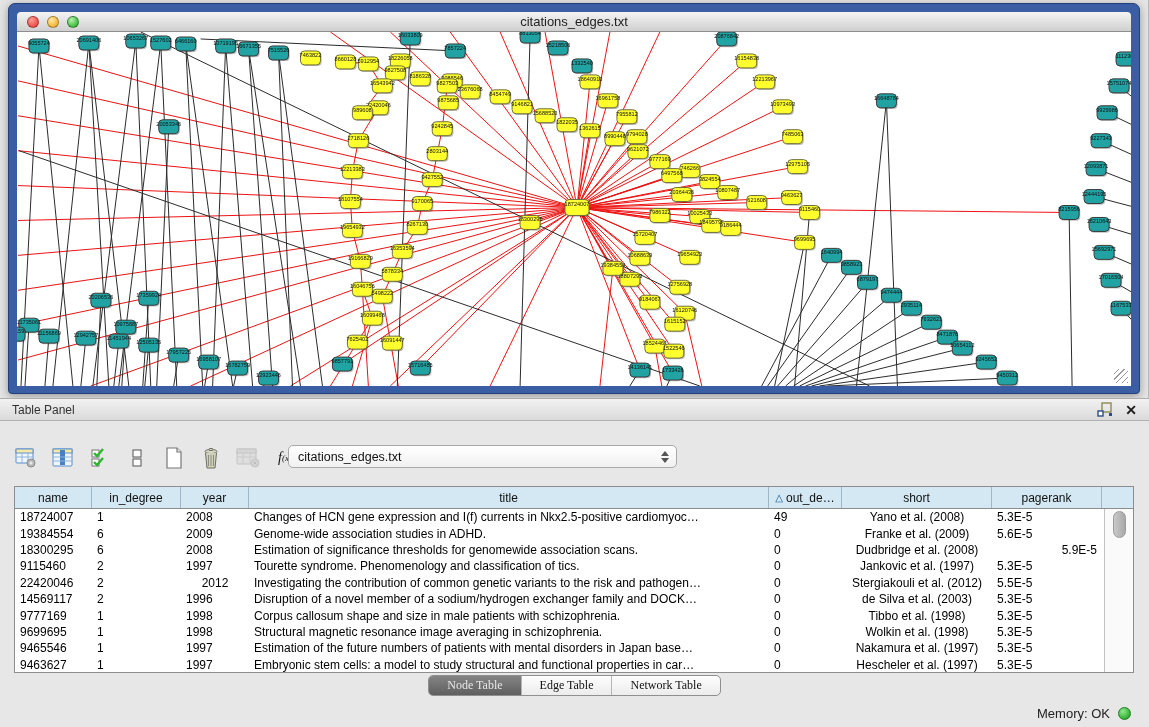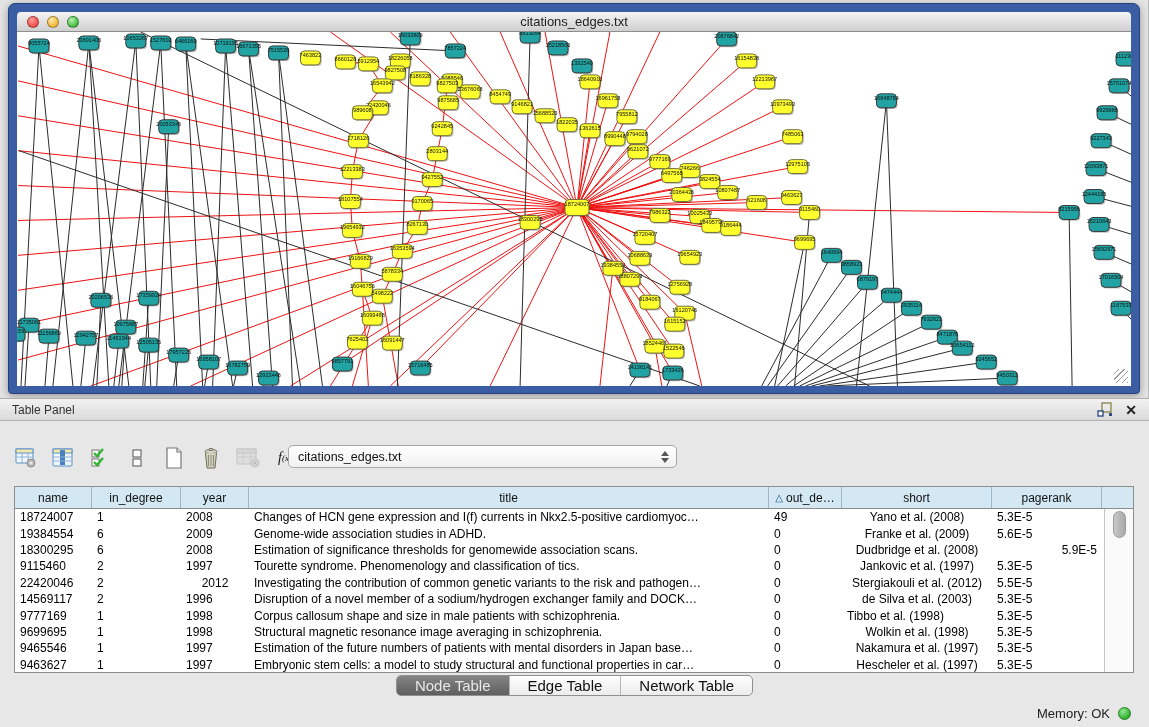--- a/index.html
+++ b/index.html
@@ -56,22 +56,22 @@
   .tr { display:flex; height:16.4px; align-items:center; }
   .td { font-size:12px; color:#000; white-space:nowrap; overflow:hidden; text-overflow:ellipsis; padding:0 5px; }
   .scrollbar { position:absolute; right:0; top:0; width:29px; height:100%;
      background:#fafafa; border-left:1px solid #c3c3c3; }
   .thumb { position:absolute; left:8px; top:2px; width:13px; height:27px; border-radius:7px;
      background:linear-gradient(90deg,#c9c9c9,#a8a8a8); border:1px solid #9a9a9a; }
 
   .tabs { position:absolute; left:0; right:0; top:254px; display:flex; justify-content:center; }
   .seg { display:flex; height:21px; border:1px solid #8f8f8f; border-radius:5px; overflow:hidden;
      background:linear-gradient(#fdfdfd,#ececec); }
-  .seg .tab { font-size:15px; padding:8px 18px; display:flex; align-items:center; color:#111;
-     border-right:1px solid #b5b5b5; }
+  .seg .tab { font-size:12px; padding:8px 18px; display:flex; align-items:center; color:#111;
+     border-right:1px solid #b5b5b5;font-family:Liberation Serif, serif; }
   .seg .tab:last-child { border-right:none; }
   .seg .tab.selected { background:linear-gradient(#848484,#5f5f5f); color:#e8e8e8; }
 
   .statusbar { position:absolute; left:0; top:700px; width:1149px; height:27px; background:#e7e7e7;
      display:flex; align-items:center; justify-content:flex-end; }
   .mem-label { font-size:13px; color:#222; margin-right:8px; }
   .mem-dot { width:13px; height:13px; border-radius:50%; margin-right:18px;
      background:radial-gradient(circle at 35% 30%, #8fe88f, #2fae2f 75%); border:1px solid #1d7a1d; }
 </style>
 </head>
@@ -1060,21 +1060,21 @@
             <div class="td" style="width: 73px; flex: 0 0 auto; text-align: left;">0</div>
             <div class="td" style="width: 150px; flex: 0 0 auto; text-align: center;">de Silva et al. (2003)</div>
             <div class="td" style="width: 110px; flex: 0 0 auto; text-align: left;">5.3E-5</div>
           </div>
           <div class="tr">
             <div class="td" style="width: 77px; flex: 0 0 auto; text-align: left;">9777169</div>
             <div class="td" style="width: 89px; flex: 0 0 auto; text-align: left;">1</div>
             <div class="td" style="width: 68px; flex: 0 0 auto; text-align: left;">1998</div>
             <div class="td" style="width: 520px; flex: 0 0 auto; text-align: left;">Corpus callosum shape and size in male patients with schizophrenia.</div>
             <div class="td" style="width: 73px; flex: 0 0 auto; text-align: left;">0</div>
-            <div class="td" style="width: 150px; flex: 0 0 auto; ">Tibbo et al. (1998)</div>
+            <div class="td" style="width: 150px; flex: 0 0 auto; text-align: center;">Tibbo et al. (1998)</div>
             <div class="td" style="width: 110px; flex: 0 0 auto; text-align: left;">5.3E-5</div>
           </div>
           <div class="tr">
             <div class="td" style="width: 77px; flex: 0 0 auto; text-align: left;">9699695</div>
             <div class="td" style="width: 89px; flex: 0 0 auto; text-align: left;">1</div>
             <div class="td" style="width: 68px; flex: 0 0 auto; text-align: left;">1998</div>
             <div class="td" style="width: 520px; flex: 0 0 auto; text-align: left;">Structural magnetic resonance image averaging in schizophrenia.</div>
             <div class="td" style="width: 73px; flex: 0 0 auto; text-align: left;">0</div>
             <div class="td" style="width: 150px; flex: 0 0 auto; text-align: center;">Wolkin et al. (1998)</div>
             <div class="td" style="width: 110px; flex: 0 0 auto; text-align: left;">5.3E-5</div>

